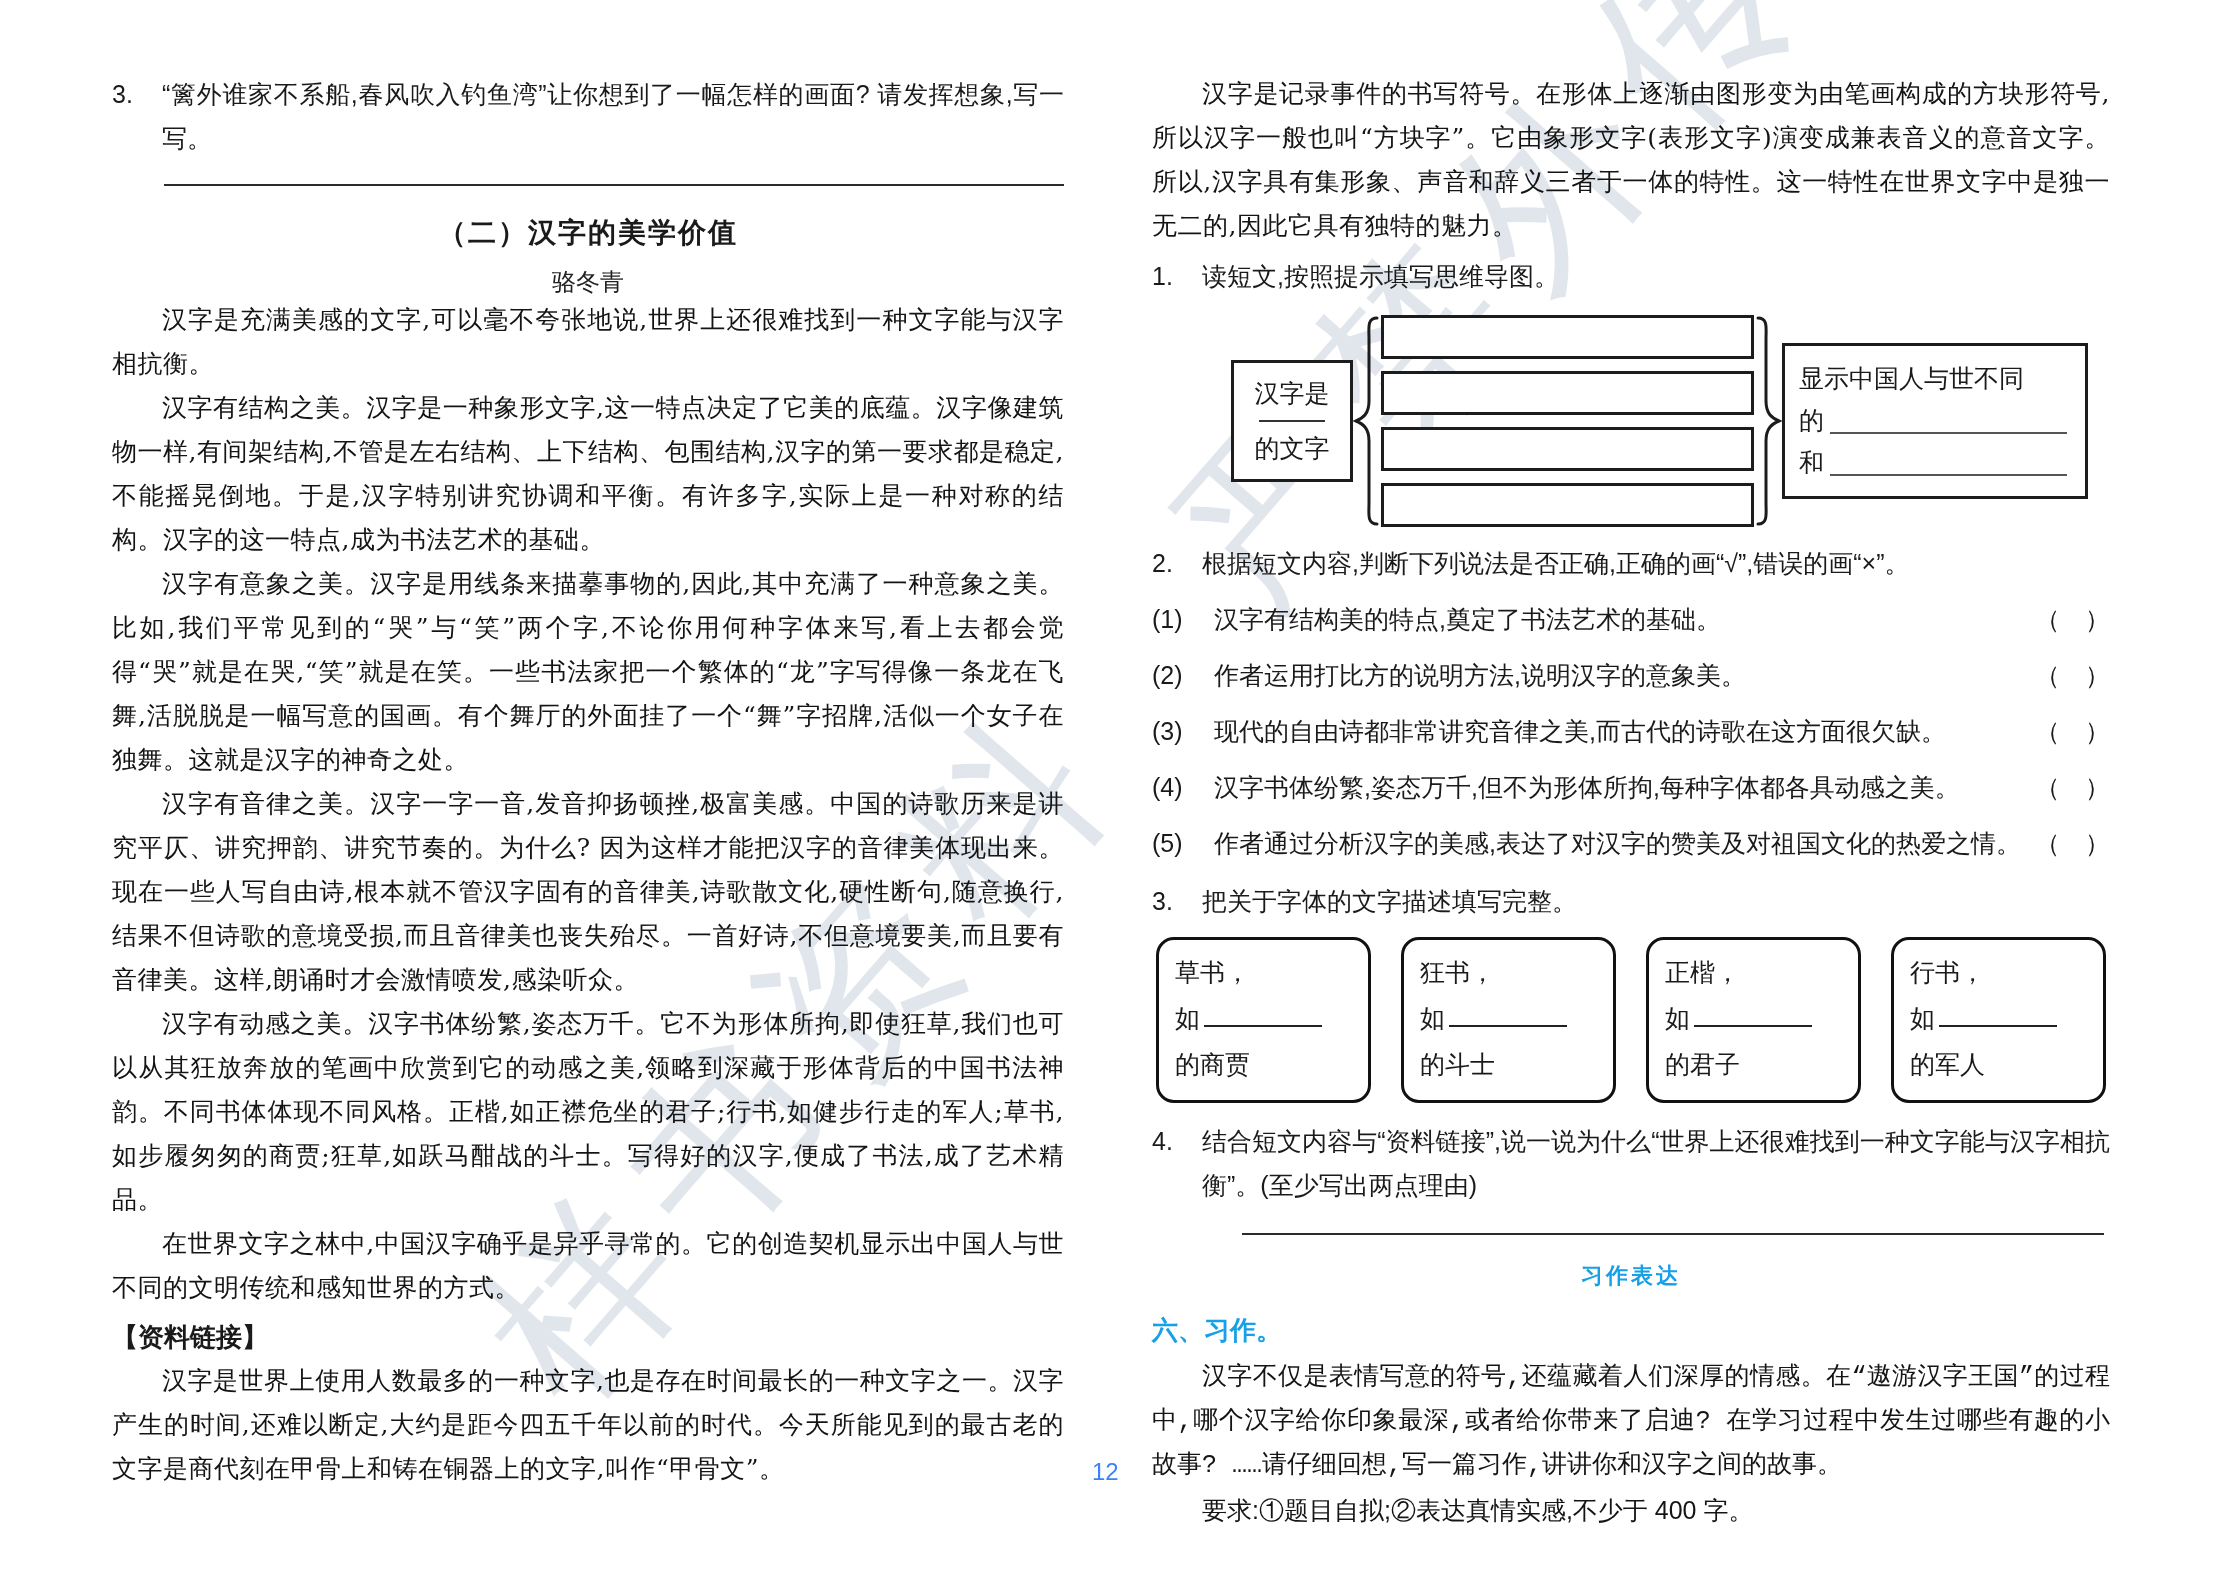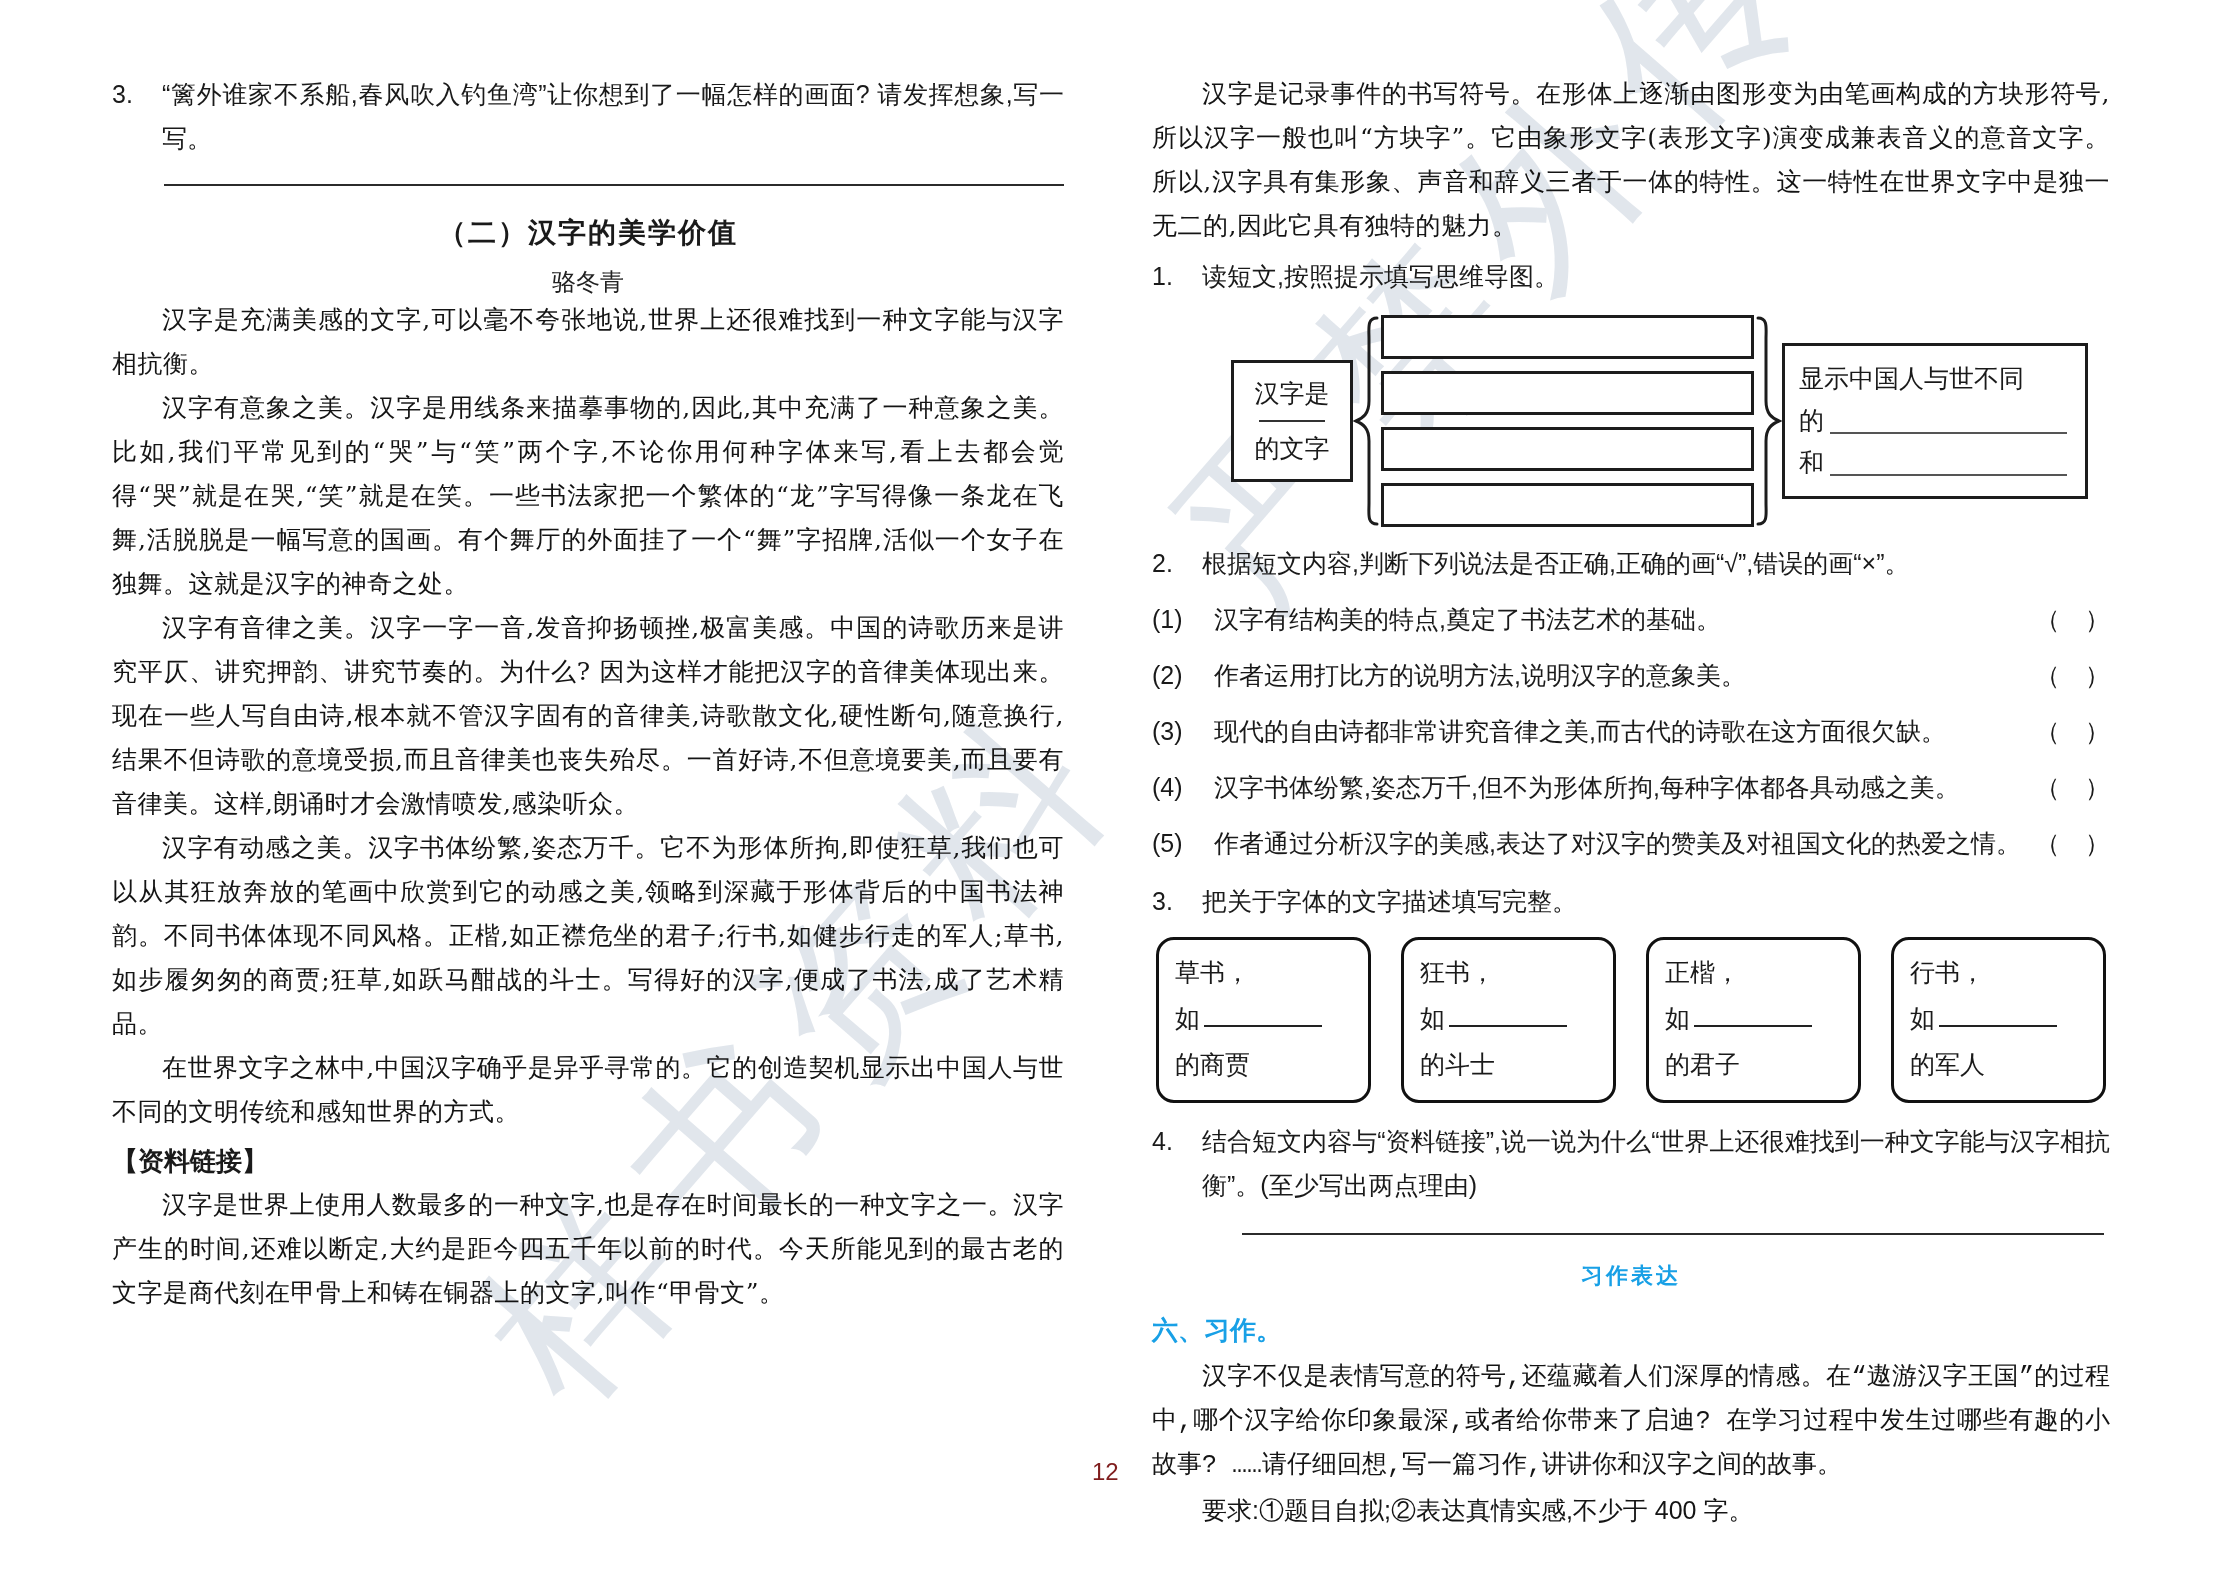--- a/index.html
+++ b/index.html
@@ -58,21 +58,21 @@
 
   
   .fbox-row { display:flex; gap:30px; margin:14px 4px 0 4px; }
   .fbox { flex:1; border:3.5px solid #111; border-radius:18px; padding:10px 16px 12px; font-size:25px; line-height:46px; font-family:"DejaVu Serif", serif; }
   .fbox .blank { display:inline-block; width:118px; border-bottom:2px solid #222; height:0.9em; margin-left:4px; }
 
   .writing-title { text-align:center; font-size:22px; font-weight:700; margin-top:26px; letter-spacing:3px; }
   .blue { color:#18a0e6; }
   .q6 { font-size:26px; font-weight:700; margin-top:22px; }
 
-  .page-number { position:absolute; left:1092px; top:1458px; font-size:24px; color:#7f1d1d; z-index:2; }
+  .page-number { position:absolute; left:1092px; top:1458px; font-size:24px; color:#3b82f6; z-index:2; }
 </style>
 </head>
 <body>
 
 <div class="page">
 
   <div class="watermark">样书资料　严禁外传</div>
 
   <div class="col col-left">
 
@@ -80,20 +80,21 @@
       <span class="qnum">3.</span>
       <span class="qtext">“篱外谁家不系船,春风吹入钓鱼湾”让你想到了一幅怎样的画面? 请发挥想象,写一写。</span>
     </div>
     <div class="answer-line" style="margin:24px 0 0 52px;"></div>
 
     <div class="essay-title hei">（二）汉字的美学价值</div>
     <div class="essay-author kai">骆冬青</div>
 
     <div class="essay-body">
       <p class="para kai">汉字是充满美感的文字,可以毫不夸张地说,世界上还很难找到一种文字能与汉字相抗衡。</p>
+      <p class="para kai">汉字有结构之美。汉字是一种象形文字,这一特点决定了它美的底蕴。汉字像建筑物一样,有间架结构,不管是左右结构、上下结构、包围结构,汉字的第一要求都是稳定,不能摇晃倒地。于是,汉字特别讲究协调和平衡。有许多字,实际上是一种对称的结构。汉字的这一特点,成为书法艺术的基础。</p>
       <p class="para kai">汉字有意象之美。汉字是用线条来描摹事物的,因此,其中充满了一种意象之美。比如,我们平常见到的“哭”与“笑”两个字,不论你用何种字体来写,看上去都会觉得“哭”就是在哭,“笑”就是在笑。一些书法家把一个繁体的“龙”字写得像一条龙在飞舞,活脱脱是一幅写意的国画。有个舞厅的外面挂了一个“舞”字招牌,活似一个女子在独舞。这就是汉字的神奇之处。</p>
       <p class="para kai">汉字有音律之美。汉字一字一音,发音抑扬顿挫,极富美感。中国的诗歌历来是讲究平仄、讲究押韵、讲究节奏的。为什么? 因为这样才能把汉字的音律美体现出来。现在一些人写自由诗,根本就不管汉字固有的音律美,诗歌散文化,硬性断句,随意换行,结果不但诗歌的意境受损,而且音律美也丧失殆尽。一首好诗,不但意境要美,而且要有音律美。这样,朗诵时才会激情喷发,感染听众。</p>
       <p class="para kai">汉字有动感之美。汉字书体纷繁,姿态万千。它不为形体所拘,即使狂草,我们也可以从其狂放奔放的笔画中欣赏到它的动感之美,领略到深藏于形体背后的中国书法神韵。不同书体体现不同风格。正楷,如正襟危坐的君子;行书,如健步行走的军人;草书,如步履匆匆的商贾;狂草,如跃马酣战的斗士。写得好的汉字,便成了书法,成了艺术精品。</p>
       <p class="para kai">在世界文字之林中,中国汉字确乎是异乎寻常的。它的创造契机显示出中国人与世不同的文明传统和感知世界的方式。</p>
     </div>
 
     <div class="link-heading hei">【资料链接】</div>
     <p class="para kai" style="margin-top:4px;">汉字是世界上使用人数最多的一种文字,也是存在时间最长的一种文字之一。汉字产生的时间,还难以断定,大约是距今四五千年以前的时代。今天所能见到的最古老的文字是商代刻在甲骨上和铸在铜器上的文字,叫作“甲骨文”。</p>
   </div>
 

